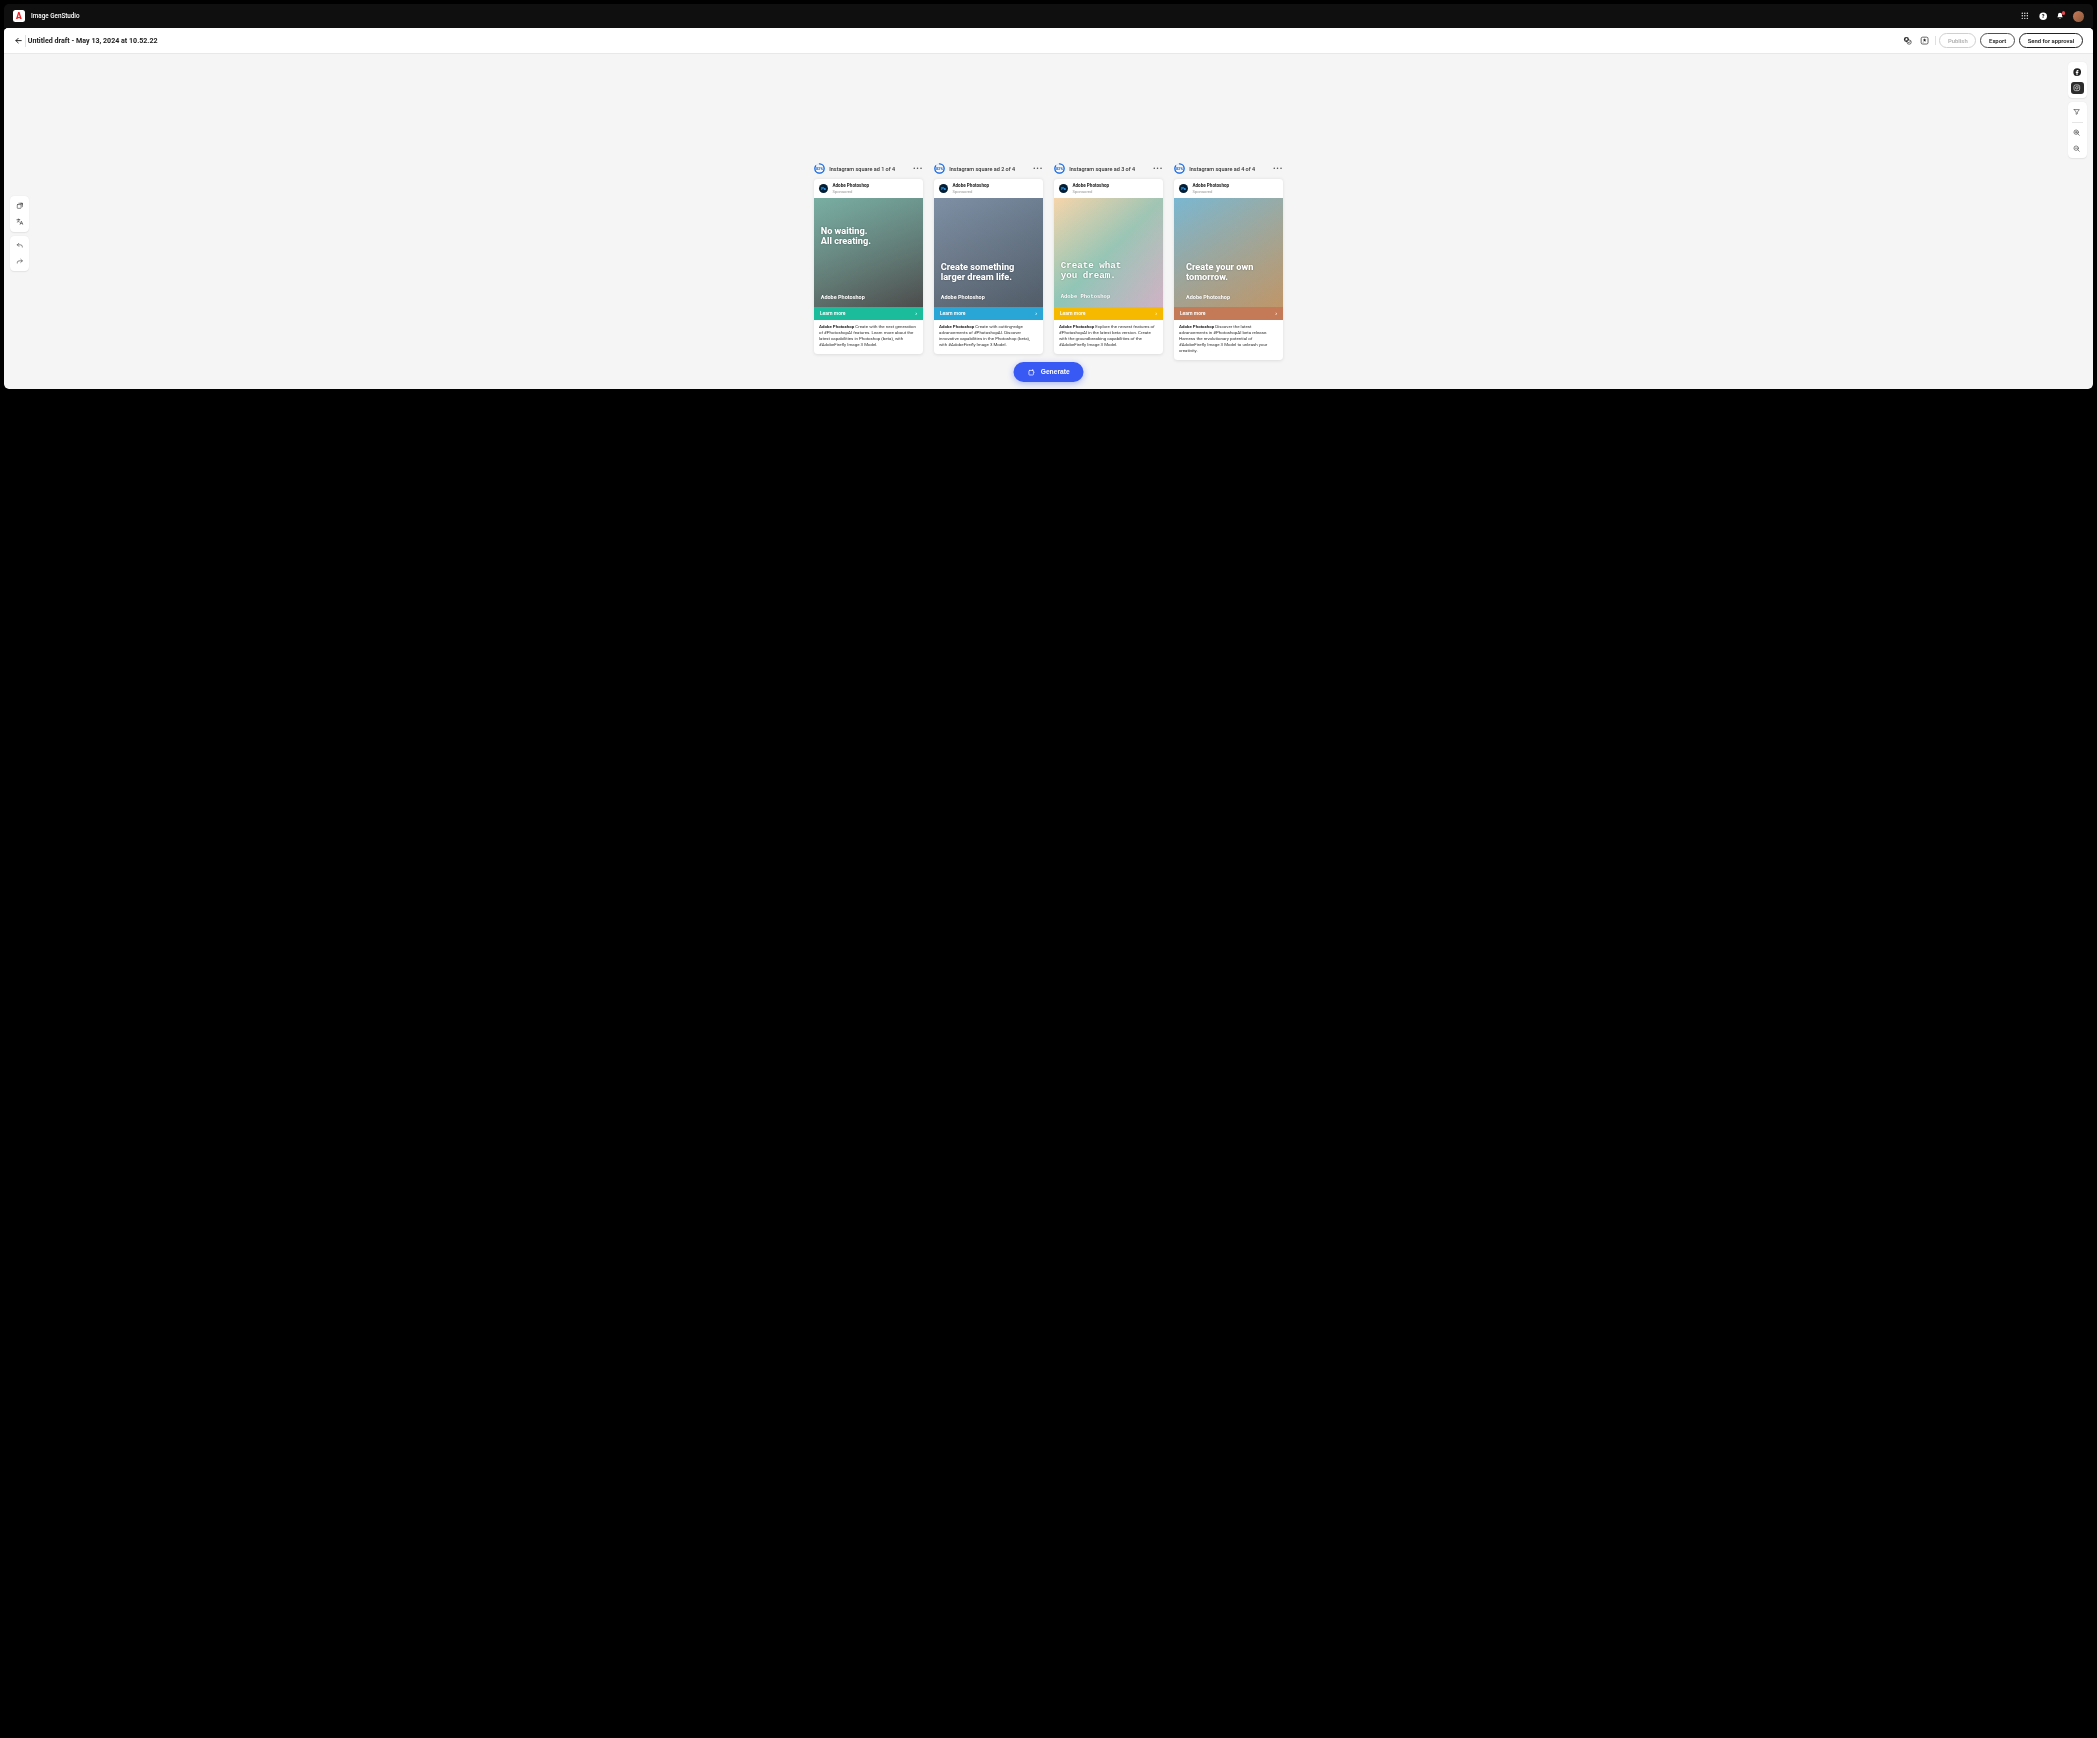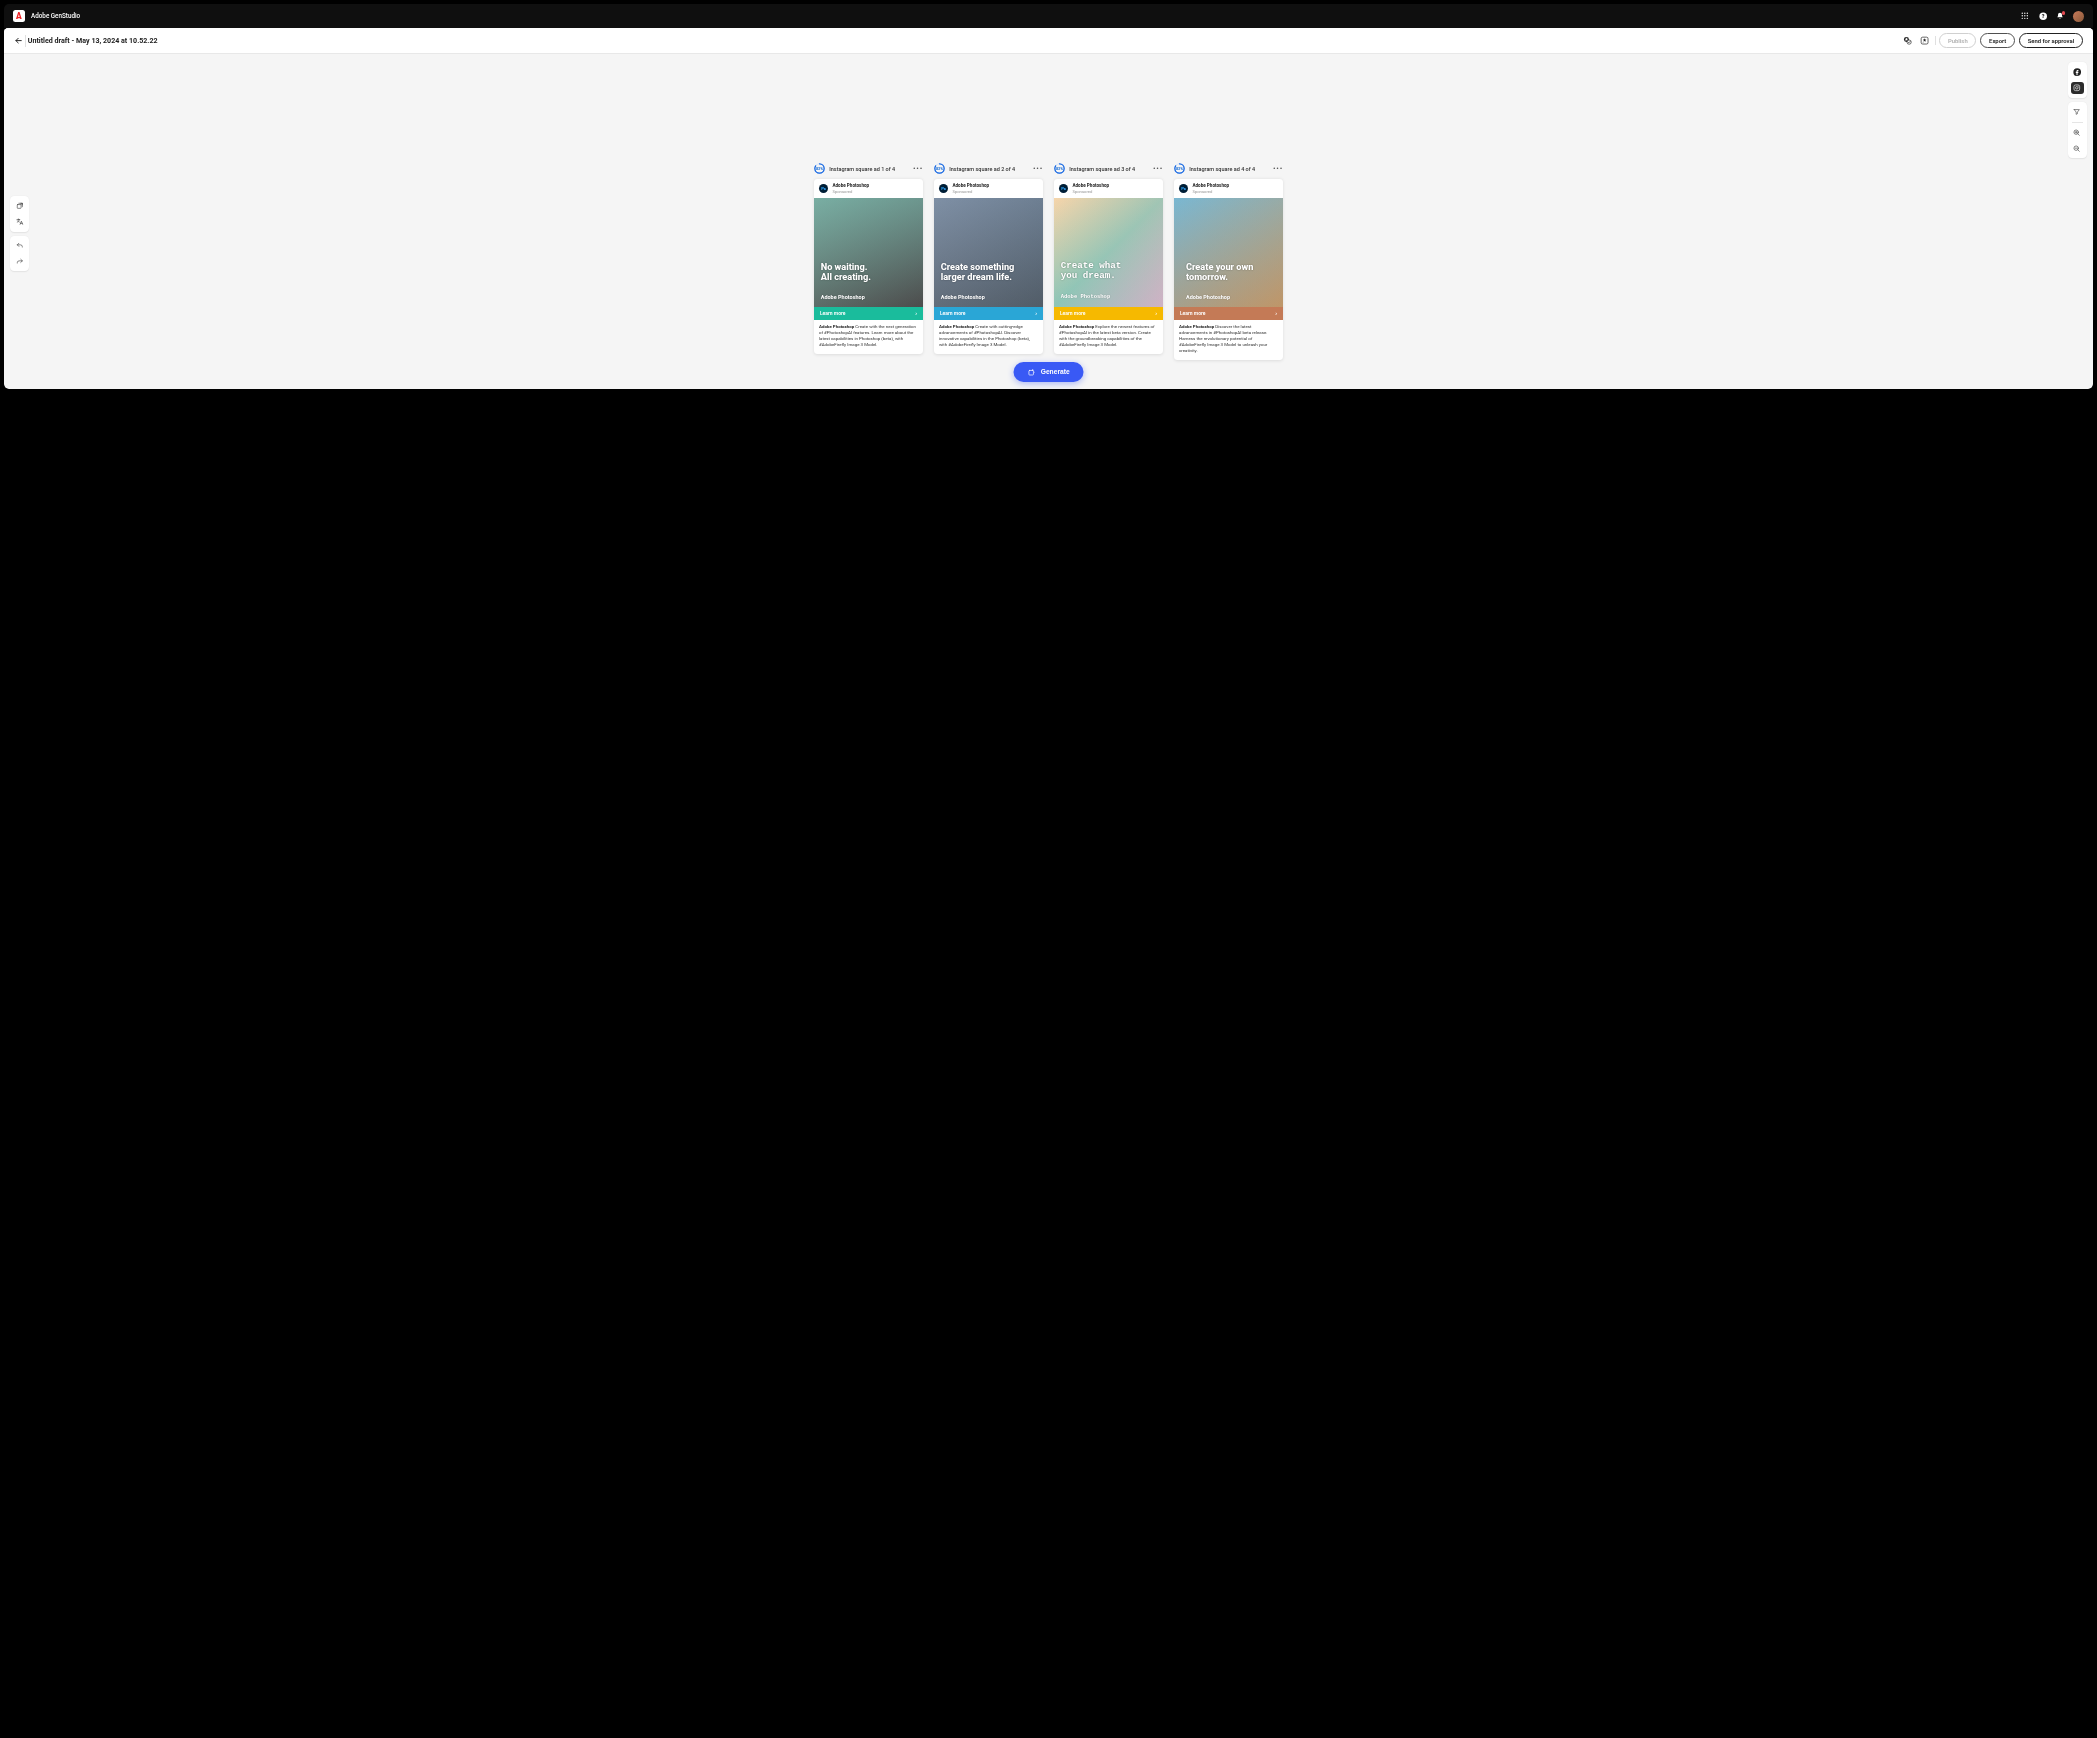--- a/index.html
+++ b/index.html
@@ -54,21 +54,21 @@
   .card-title { font-size: 5.5px; font-weight: 500; color: #333; }
   .more-btn { color: #555; cursor: pointer; font-size: 7.6px; letter-spacing:0.8px; line-height:1;}
   
   .ad-card { background: #fff; border-radius: 3.4px; overflow: hidden; box-shadow: 0 0.8px 3.4px rgba(0,0,0,0.1); }
   .ad-top { display: flex; align-items: center; gap: 4.2px; padding: 4.2px 5px; }
   .ps-icon { width: 9.2px; height: 9.2px; border-radius: 50%; background: #001e36; color: #31a8ff; display: flex; align-items: center; justify-content: center; font-size: 4.2px; font-weight: 800; }
   .ad-brand { font-size: 4.6px; font-weight: 700; color: #222; line-height:1.2;}
   .ad-sponsored { font-size: 4.2px; color: #999; line-height:1.2;}
   
   .ad-image { height: 109px; position: relative; display: flex; flex-direction: column; justify-content: flex-end; padding: 6.7px; }
-  .ad-image-1 { background: linear-gradient(rgba(120,180,170,0.5),rgba(80,80,80,0.3)), linear-gradient(135deg,#7aa89c,#4a4a4a); }
+  .ad-image-1 { background: linear-gradient(rgba(120,180,170,0.5),rgba(80,80,80,0.3)), linear-gradient(135deg,#7aa89c,#4a4a4a); gap: 36px; }
   .ad-image-2 { background: linear-gradient(rgba(100,120,140,0.3),rgba(60,60,60,0.3)), linear-gradient(135deg,#8a9ab0,#5a6a7a); }
   .ad-image-3 { background: linear-gradient(rgba(255,200,180,0.2),rgba(150,200,190,0.3)), linear-gradient(135deg,#f4d8a8,#8ac4b4,#e8a8c8); font-family: Liberation Mono, monospace; }
   .ad-image-4 { background: linear-gradient(rgba(120,180,200,0.2),rgba(180,140,100,0.3)), linear-gradient(135deg,#7ab8d4,#c49a6a); padding-left: 12px; }
   .ad-headline { color: #fff; font-size: 9.2px; font-weight: 800; line-height: 1.15; margin-bottom: 11.7px; text-shadow: 0 0.4px 1.7px rgba(0,0,0,0.4);}
   .ad-logo { color: #fff; font-size: 5.5px; font-weight: 700; text-shadow: 0 0.4px 1.3px rgba(0,0,0,0.3);}
   
   .cta-bar { padding: 3.4px 5.9px; display: flex; align-items: center; justify-content: space-between; color: #fff; font-size: 5px; font-weight: 600; cursor:pointer;}
   .cta-1 { background: #1abc9c; }
   .cta-2 { background: #2aa6d6; }
   .cta-3 { background: #f6b900; }
@@ -87,21 +87,21 @@
 </head>
 <body>
 
 <div class="window">
 
   <div class="top-bar">
     <div class="top-left">
       <div class="logo-box">
         <span class="logo-a">A</span>
       </div>
-      <span class="app-title">Adobe GenStudio</span>
+      <span class="app-title">Image GenStudio</span>
     </div>
     <div class="top-right">
       <div class="top-icon">
         <svg width="7.6" height="7.6" viewBox="0 0 18 18" fill="currentColor">
             <circle cx="3" cy="3" r="1.6"></circle>
             <circle cx="9" cy="3" r="1.6"></circle>
             <circle cx="15" cy="3" r="1.6"></circle>
             <circle cx="3" cy="9" r="1.6"></circle>
             <circle cx="9" cy="9" r="1.6"></circle>
             <circle cx="15" cy="9" r="1.6"></circle>

